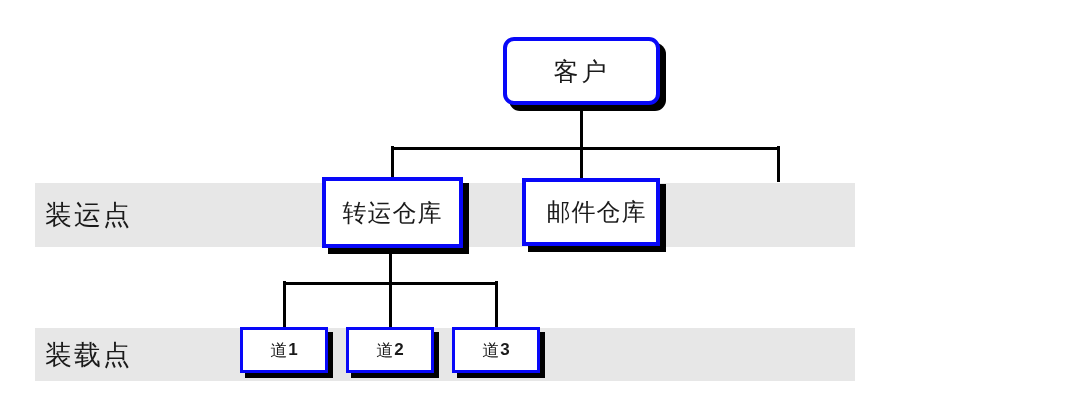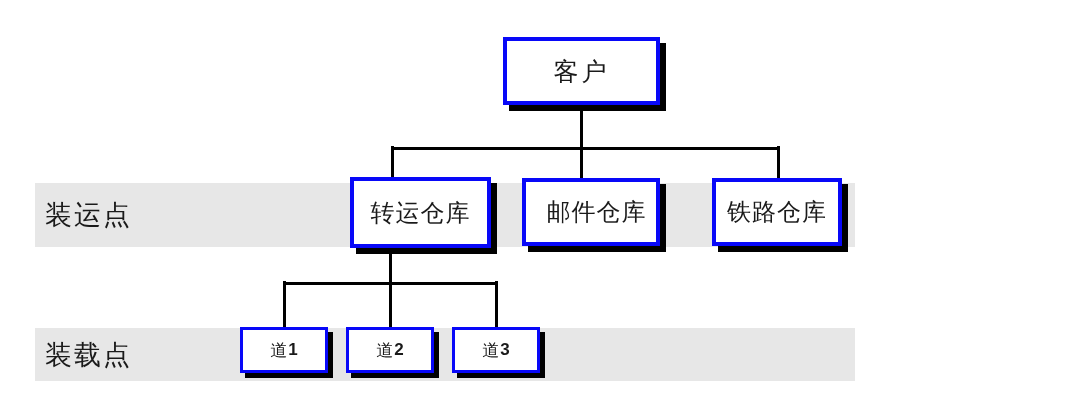--- a/index.html
+++ b/index.html
@@ -54,23 +54,23 @@
     position:absolute;
     box-sizing:border-box;
     background:#ffffff;
     border:4px solid var(--box-border);
     box-shadow:6px 6px 0 0 var(--box-shadow);
     display:flex;
     align-items:center;
     justify-content:center;
     text-align:center;
   }
-  .node.lvl0{left:503px;top:37px;width:157px;height:68px;font-size:25px;letter-spacing:3px;}
+  .node.lvl0{left:503px;top:37px;width:157px;height:68px;font-size:25px;letter-spacing:3px;border-radius:11px;}
   .node.lvl1{top:178px;height:68px;font-size:24px;letter-spacing:1px;}
-  .node.transfer{left:322px;top:177px;width:141px;height:71px;margin-left:28px;}
+  .node.transfer{left:322px;top:177px;width:141px;height:71px;}
   .node.mail{left:522px;width:138px;padding-left:11px;}
   .node.rail{left:712px;width:130px;}
   .node.lvl2{
     top:327px;width:88px;height:46px;
     border-width:3px;
     box-shadow:5px 5px 0 0 var(--box-shadow);
     font-size:17px;
   }
   .node.dock1{left:240px;}
   .node.dock2{left:346px;}
@@ -109,23 +109,20 @@
   <div class="node lvl0">
     <span>客户</span>
   </div>
 
   <div class="node lvl1 transfer">
     <span>转运仓库</span>
   </div>
   <div class="node lvl1 mail">
     <span>邮件仓库</span>
   </div>
-  <div class="node lvl1 rail">
-    <span>铁路仓库</span>
-  </div>
 
   <div class="node lvl2 dock1">
     <span>道</span>
       <span class="dock-num">1</span>
   </div>
   <div class="node lvl2 dock2">
     <span>道</span>
       <span class="dock-num">2</span>
   </div>
   <div class="node lvl2 dock3">

